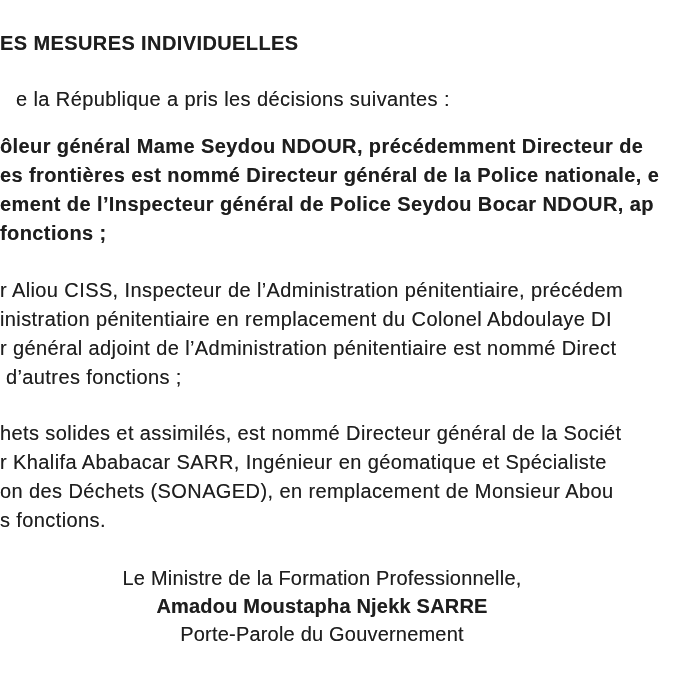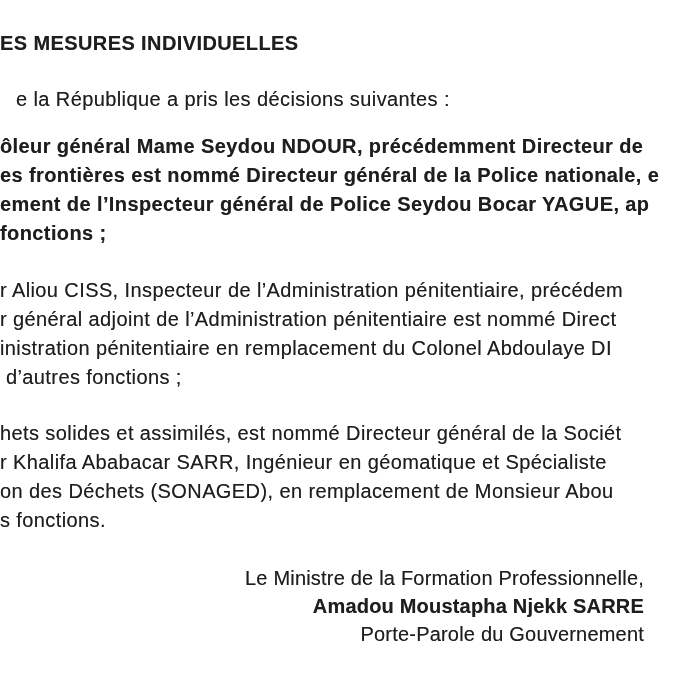--- a/index.html
+++ b/index.html
@@ -36,21 +36,21 @@
     left: 16px;
   }
   .para1 { position: absolute; top: 132px; left: 0; font-weight: bold; }
   .para2 { position: absolute; top: 276px; left: 0; }
   .para3 { position: absolute; top: 419px; left: 0; }
   .signature {
     position: absolute;
     top: 564px;
     left: 0;
     width: 644px;
-    text-align: right;
+    text-align: center;
   }
   .signature .line {
     white-space: normal;
     line-height: 28px;
     letter-spacing: 0.2px;
   }
   .signature .name {
     font-weight: bold;
   }
 </style>
@@ -59,28 +59,28 @@
 
 <div class="page">
 
   <div class="title line">ES MESURES INDIVIDUELLES</div>
 
   <div class="intro line">e la République a pris les décisions suivantes :</div>
 
   <div class="para1">
     <div class="line">ôleur général Mame Seydou NDOUR, précédemment Directeur de</div>
     <div class="line">es frontières est nommé Directeur général de la Police nationale, e</div>
-    <div class="line">ement de l’Inspecteur général de Police Seydou Bocar YAGUE, ap</div>
+    <div class="line">ement de l’Inspecteur général de Police Seydou Bocar NDOUR, ap</div>
     <div class="line">fonctions ;</div>
   </div>
 
   <div class="para2">
     <div class="line">r Aliou CISS, Inspecteur de l’Administration pénitentiaire, précédem</div>
+    <div class="line">inistration pénitentiaire en remplacement du Colonel Abdoulaye DI</div>
     <div class="line">r général adjoint de l’Administration pénitentiaire est nommé Direct</div>
-    <div class="line">inistration pénitentiaire en remplacement du Colonel Abdoulaye DI</div>
     <div class="line"> d’autres fonctions ;</div>
   </div>
 
   <div class="para3">
     <div class="line">hets solides et assimilés, est nommé Directeur général de la Sociét</div>
     <div class="line">r Khalifa Ababacar SARR, Ingénieur en géomatique et Spécialiste</div>
     <div class="line">on des Déchets (SONAGED), en remplacement de Monsieur Abou</div>
     <div class="line">s fonctions.</div>
   </div>
 

